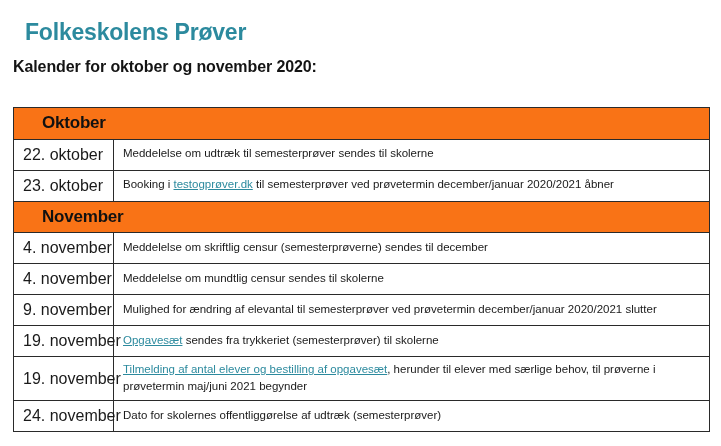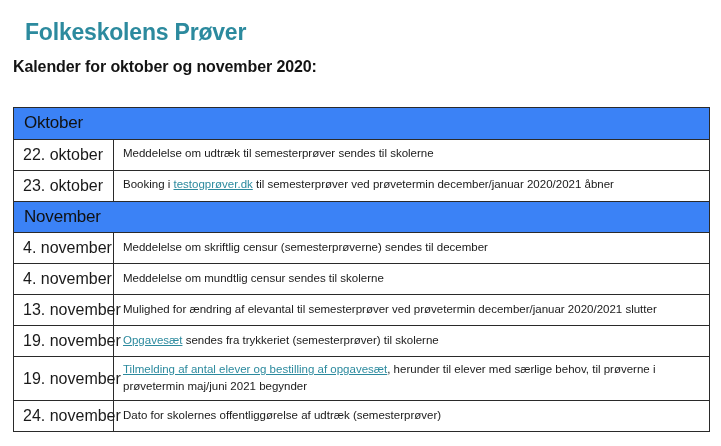--- a/index.html
+++ b/index.html
@@ -47,25 +47,25 @@
     width: 697px;
     border-collapse: collapse;
     border: 1.6px solid #1f1f1f;
     table-layout: fixed;
   }
   .cal-table td {
     border: 1px solid #2a2a2a;
     vertical-align: middle;
   }
   .month-head td {
-    background: #3b82f6;
+    background: #f97316;
     font-size: 17px;
-    font-weight: normal;
+    font-weight: bold;
     color: #111111;
-    padding: 5px 0 6px 10px;
+    padding: 5px 0 6px 28px;
     letter-spacing: -0.2px;
     line-height: 1.15;
   }
   .date-cell {
     width: 100px;
     padding: 6px 4px 6px 9px;
     font-size: 16px;
     color: #1a1a1a;
     white-space: nowrap;
   }
@@ -113,21 +113,21 @@
         </tr>
         <tr>
           <td class="date-cell">4. november</td>
           <td class="desc-cell"><span>Meddelelse om skriftlig censur (semesterprøverne) sendes til december</span></td>
         </tr>
         <tr>
           <td class="date-cell">4. november</td>
           <td class="desc-cell"><span>Meddelelse om mundtlig censur sendes til skolerne</span></td>
         </tr>
         <tr>
-          <td class="date-cell">13. november</td>
+          <td class="date-cell">9. november</td>
           <td class="desc-cell"><span>Mulighed for ændring af elevantal til semesterprøver ved prøvetermin december/januar 2020/2021 slutter</span></td>
         </tr>
         <tr>
           <td class="date-cell">19. november</td>
           <td class="desc-cell"><span class="link">Opgavesæt</span><span> sendes fra trykkeriet (semesterprøver) til skolerne</span></td>
         </tr>
         <tr>
           <td class="date-cell">19. november</td>
           <td class="desc-cell"><span class="link">Tilmelding af antal elever og bestilling af opgavesæt</span><span>, herunder til elever med særlige behov, til prøverne i prøvetermin maj/juni 2021 begynder</span></td>
         </tr>

